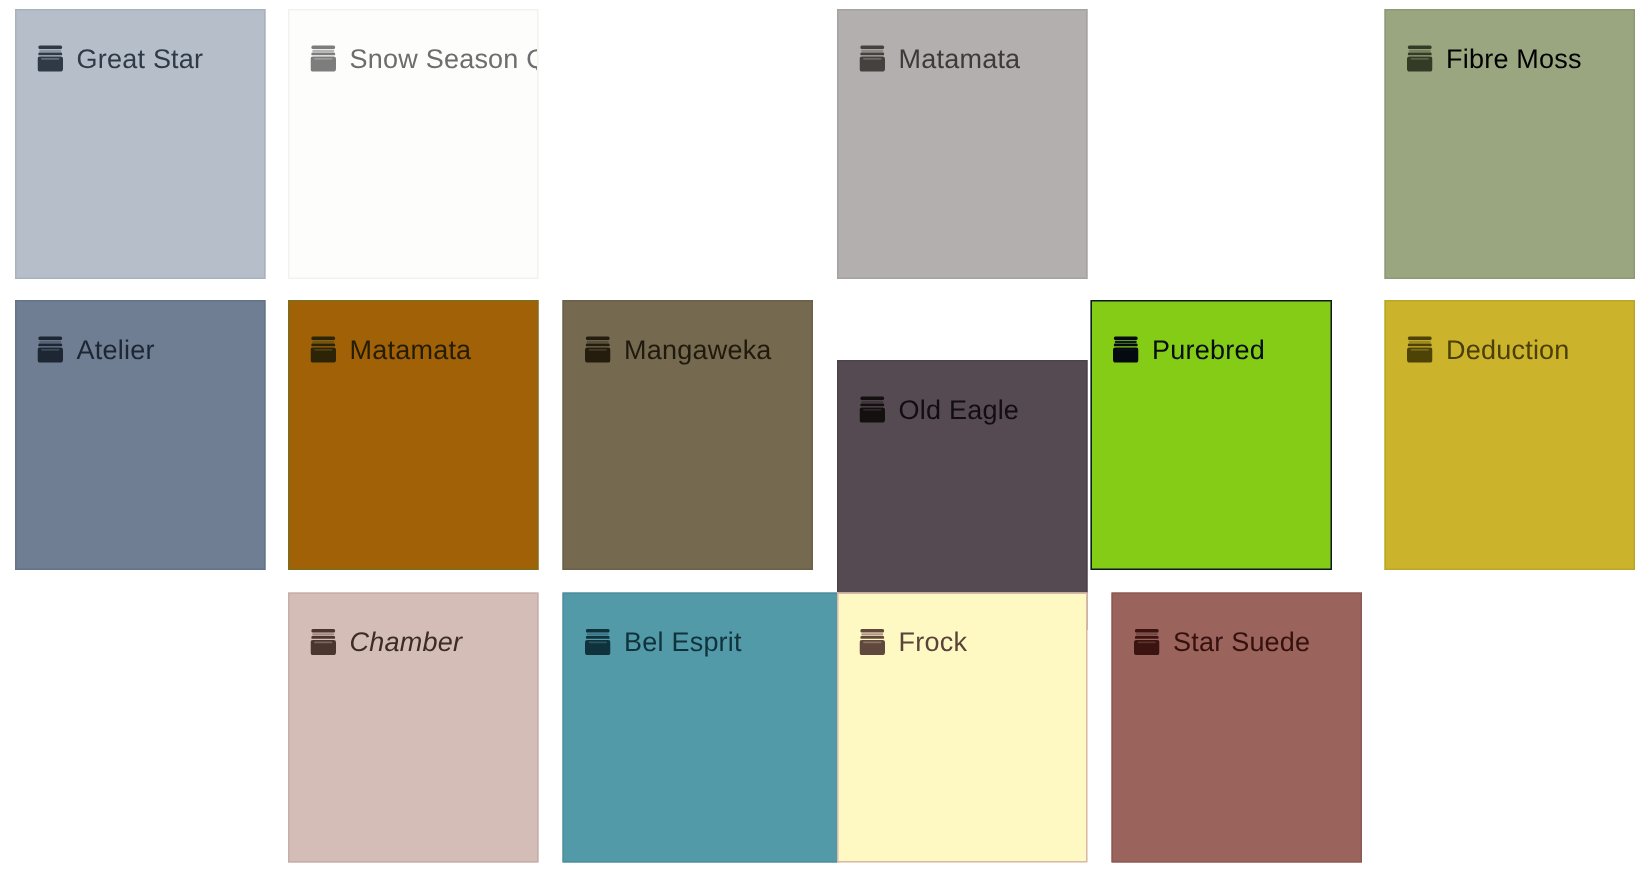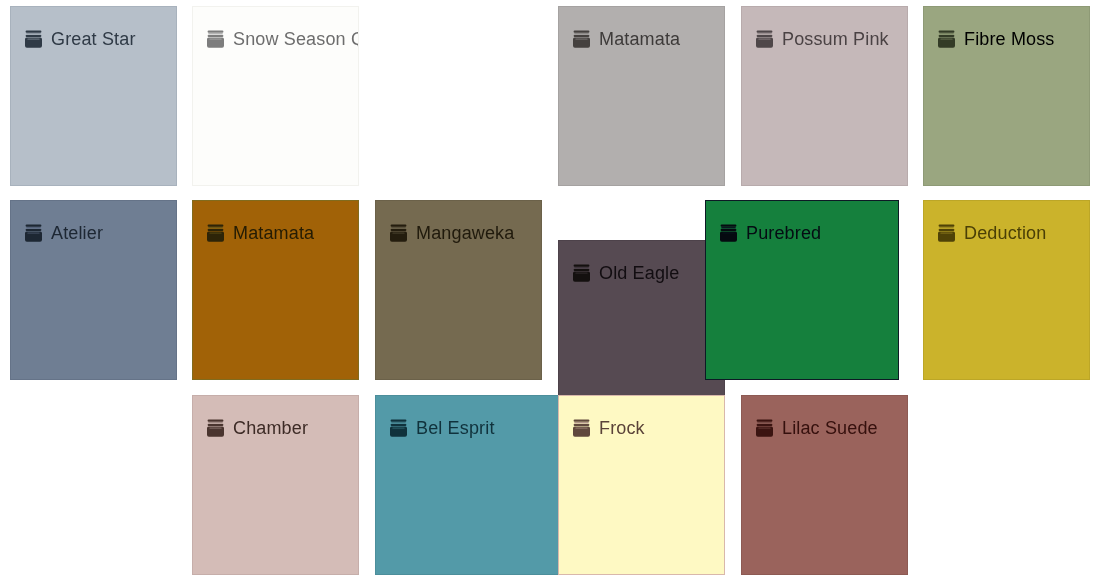--- a/index.html
+++ b/index.html
@@ -97,34 +97,20 @@
             <rect x="0.6" y="0.4" width="15.8" height="2.3" rx="1" fill="#45413f"></rect>
             <rect x="1.2" y="3.1" width="14.6" height="1.5" rx="0.6" fill="#8c8987"></rect>
             <rect x="0.6" y="5.0" width="15.8" height="1.9" rx="0.8" fill="#45413f"></rect>
             <path d="M1.6 7.6 h13.8 a1.6 1.6 0 0 1 1.6 1.6 v6.6 a1.9 1.9 0 0 1 -1.9 1.9 h-13.2 a1.9 1.9 0 0 1 -1.9 -1.9 v-6.6 a1.6 1.6 0 0 1 1.6 -1.6 z" fill="#45413f"></path>
             <rect x="2.4" y="8.6" width="12.2" height="1.2" rx="0.5" fill="#8c8987" opacity="0.55"></rect>
           </svg>
         </span>
         <span class="swatch-label" style="color: rgb(61, 58, 57);">Matamata</span>
       </div>
     </div>
-    <div class="swatch" style="left: 741px; top: 6px; width: 167px; height: 180px; background: rgb(197, 184, 185); border: 1px solid rgb(184, 171, 172);">
-      <div class="swatch-header">
-        <span class="paint-icon">
-          <svg viewBox="0 0 17 18" xmlns="http://www.w3.org/2000/svg" aria-hidden="true">
-            <rect x="0.6" y="0.4" width="15.8" height="2.3" rx="1" fill="#4f4749"></rect>
-            <rect x="1.2" y="3.1" width="14.6" height="1.5" rx="0.6" fill="#9a8f90"></rect>
-            <rect x="0.6" y="5.0" width="15.8" height="1.9" rx="0.8" fill="#4f4749"></rect>
-            <path d="M1.6 7.6 h13.8 a1.6 1.6 0 0 1 1.6 1.6 v6.6 a1.9 1.9 0 0 1 -1.9 1.9 h-13.2 a1.9 1.9 0 0 1 -1.9 -1.9 v-6.6 a1.6 1.6 0 0 1 1.6 -1.6 z" fill="#4f4749"></path>
-            <rect x="2.4" y="8.6" width="12.2" height="1.2" rx="0.5" fill="#9a8f90" opacity="0.55"></rect>
-          </svg>
-        </span>
-        <span class="swatch-label" style="color: rgb(74, 66, 68);">Possum Pink</span>
-      </div>
-    </div>
     <div class="swatch" style="left: 923px; top: 6px; width: 167px; height: 180px; background: rgb(154, 166, 128); border: 1px solid rgb(142, 154, 118);">
       <div class="swatch-header">
         <span class="paint-icon">
           <svg viewBox="0 0 17 18" xmlns="http://www.w3.org/2000/svg" aria-hidden="true">
             <rect x="0.6" y="0.4" width="15.8" height="2.3" rx="1" fill="#333b26"></rect>
             <rect x="1.2" y="3.1" width="14.6" height="1.5" rx="0.6" fill="#76815f"></rect>
             <rect x="0.6" y="5.0" width="15.8" height="1.9" rx="0.8" fill="#333b26"></rect>
             <path d="M1.6 7.6 h13.8 a1.6 1.6 0 0 1 1.6 1.6 v6.6 a1.9 1.9 0 0 1 -1.9 1.9 h-13.2 a1.9 1.9 0 0 1 -1.9 -1.9 v-6.6 a1.6 1.6 0 0 1 1.6 -1.6 z" fill="#333b26"></path>
             <rect x="2.4" y="8.6" width="12.2" height="1.2" rx="0.5" fill="#76815f" opacity="0.55"></rect>
           </svg>
@@ -181,21 +167,21 @@
             <rect x="0.6" y="0.4" width="15.8" height="2.3" rx="1" fill="#14100f"></rect>
             <rect x="1.2" y="3.1" width="14.6" height="1.5" rx="0.6" fill="#3f363d"></rect>
             <rect x="0.6" y="5.0" width="15.8" height="1.9" rx="0.8" fill="#14100f"></rect>
             <path d="M1.6 7.6 h13.8 a1.6 1.6 0 0 1 1.6 1.6 v6.6 a1.9 1.9 0 0 1 -1.9 1.9 h-13.2 a1.9 1.9 0 0 1 -1.9 -1.9 v-6.6 a1.6 1.6 0 0 1 1.6 -1.6 z" fill="#14100f"></path>
             <rect x="2.4" y="8.6" width="12.2" height="1.2" rx="0.5" fill="#3f363d" opacity="0.55"></rect>
           </svg>
         </span>
         <span class="swatch-label" style="color: rgb(18, 13, 17);">Old Eagle</span>
       </div>
     </div>
-    <div class="swatch" style="left: 705px; top: 200px; width: 194px; height: 180px; background: #15803d; border: 1px solid rgb(13, 26, 37);">
+    <div class="swatch" style="left: 727px; top: 200px; width: 161px; height: 180px; background: #84cc16; border: 1px solid rgb(13, 26, 37);">
       <div class="swatch-header">
         <span class="paint-icon">
           <svg viewBox="0 0 17 18" xmlns="http://www.w3.org/2000/svg" aria-hidden="true">
             <rect x="0.6" y="0.4" width="15.8" height="2.3" rx="1" fill="#050a10"></rect>
             <rect x="1.2" y="3.1" width="14.6" height="1.5" rx="0.6" fill="#0a1721"></rect>
             <rect x="0.6" y="5.0" width="15.8" height="1.9" rx="0.8" fill="#050a10"></rect>
             <path d="M1.6 7.6 h13.8 a1.6 1.6 0 0 1 1.6 1.6 v6.6 a1.9 1.9 0 0 1 -1.9 1.9 h-13.2 a1.9 1.9 0 0 1 -1.9 -1.9 v-6.6 a1.6 1.6 0 0 1 1.6 -1.6 z" fill="#050a10"></path>
             <rect x="2.4" y="8.6" width="12.2" height="1.2" rx="0.5" fill="#0a1721" opacity="0.55"></rect>
           </svg>
         </span>
@@ -209,21 +195,21 @@
             <rect x="0.6" y="0.4" width="15.8" height="2.3" rx="1" fill="#4f4207"></rect>
             <rect x="1.2" y="3.1" width="14.6" height="1.5" rx="0.6" fill="#9c8921"></rect>
             <rect x="0.6" y="5.0" width="15.8" height="1.9" rx="0.8" fill="#4f4207"></rect>
             <path d="M1.6 7.6 h13.8 a1.6 1.6 0 0 1 1.6 1.6 v6.6 a1.9 1.9 0 0 1 -1.9 1.9 h-13.2 a1.9 1.9 0 0 1 -1.9 -1.9 v-6.6 a1.6 1.6 0 0 1 1.6 -1.6 z" fill="#4f4207"></path>
             <rect x="2.4" y="8.6" width="12.2" height="1.2" rx="0.5" fill="#9c8921" opacity="0.55"></rect>
           </svg>
         </span>
         <span class="swatch-label" style="color: rgb(74, 63, 6);">Deduction</span>
       </div>
     </div>
-    <div class="swatch" style="left: 192px; top: 395px; width: 167px; height: 180px; background: rgb(212, 188, 183); border: 1px solid rgb(198, 174, 170);">
+    <div class="swatch" style="left: 192px; top: 395px; width: 167px; height: 180px; background: rgb(212, 188, 183); border: 1px solid rgb(198, 174, 170); font-style: italic;">
       <div class="swatch-header">
         <span class="paint-icon">
           <svg viewBox="0 0 17 18" xmlns="http://www.w3.org/2000/svg" aria-hidden="true">
             <rect x="0.6" y="0.4" width="15.8" height="2.3" rx="1" fill="#4a352f"></rect>
             <rect x="1.2" y="3.1" width="14.6" height="1.5" rx="0.6" fill="#a18b85"></rect>
             <rect x="0.6" y="5.0" width="15.8" height="1.9" rx="0.8" fill="#4a352f"></rect>
             <path d="M1.6 7.6 h13.8 a1.6 1.6 0 0 1 1.6 1.6 v6.6 a1.9 1.9 0 0 1 -1.9 1.9 h-13.2 a1.9 1.9 0 0 1 -1.9 -1.9 v-6.6 a1.6 1.6 0 0 1 1.6 -1.6 z" fill="#4a352f"></path>
             <rect x="2.4" y="8.6" width="12.2" height="1.2" rx="0.5" fill="#a18b85" opacity="0.55"></rect>
           </svg>
         </span>
@@ -262,16 +248,16 @@
       <div class="swatch-header">
         <span class="paint-icon">
           <svg viewBox="0 0 17 18" xmlns="http://www.w3.org/2000/svg" aria-hidden="true">
             <rect x="0.6" y="0.4" width="15.8" height="2.3" rx="1" fill="#3b1411"></rect>
             <rect x="1.2" y="3.1" width="14.6" height="1.5" rx="0.6" fill="#754a44"></rect>
             <rect x="0.6" y="5.0" width="15.8" height="1.9" rx="0.8" fill="#3b1411"></rect>
             <path d="M1.6 7.6 h13.8 a1.6 1.6 0 0 1 1.6 1.6 v6.6 a1.9 1.9 0 0 1 -1.9 1.9 h-13.2 a1.9 1.9 0 0 1 -1.9 -1.9 v-6.6 a1.6 1.6 0 0 1 1.6 -1.6 z" fill="#3b1411"></path>
             <rect x="2.4" y="8.6" width="12.2" height="1.2" rx="0.5" fill="#754a44" opacity="0.55"></rect>
           </svg>
         </span>
-        <span class="swatch-label" style="color: rgb(53, 16, 13);">Lilac Suede</span>
+        <span class="swatch-label" style="color: rgb(53, 16, 13);">Star Suede</span>
       </div>
     </div>
   </div>
 
 </body></html>

